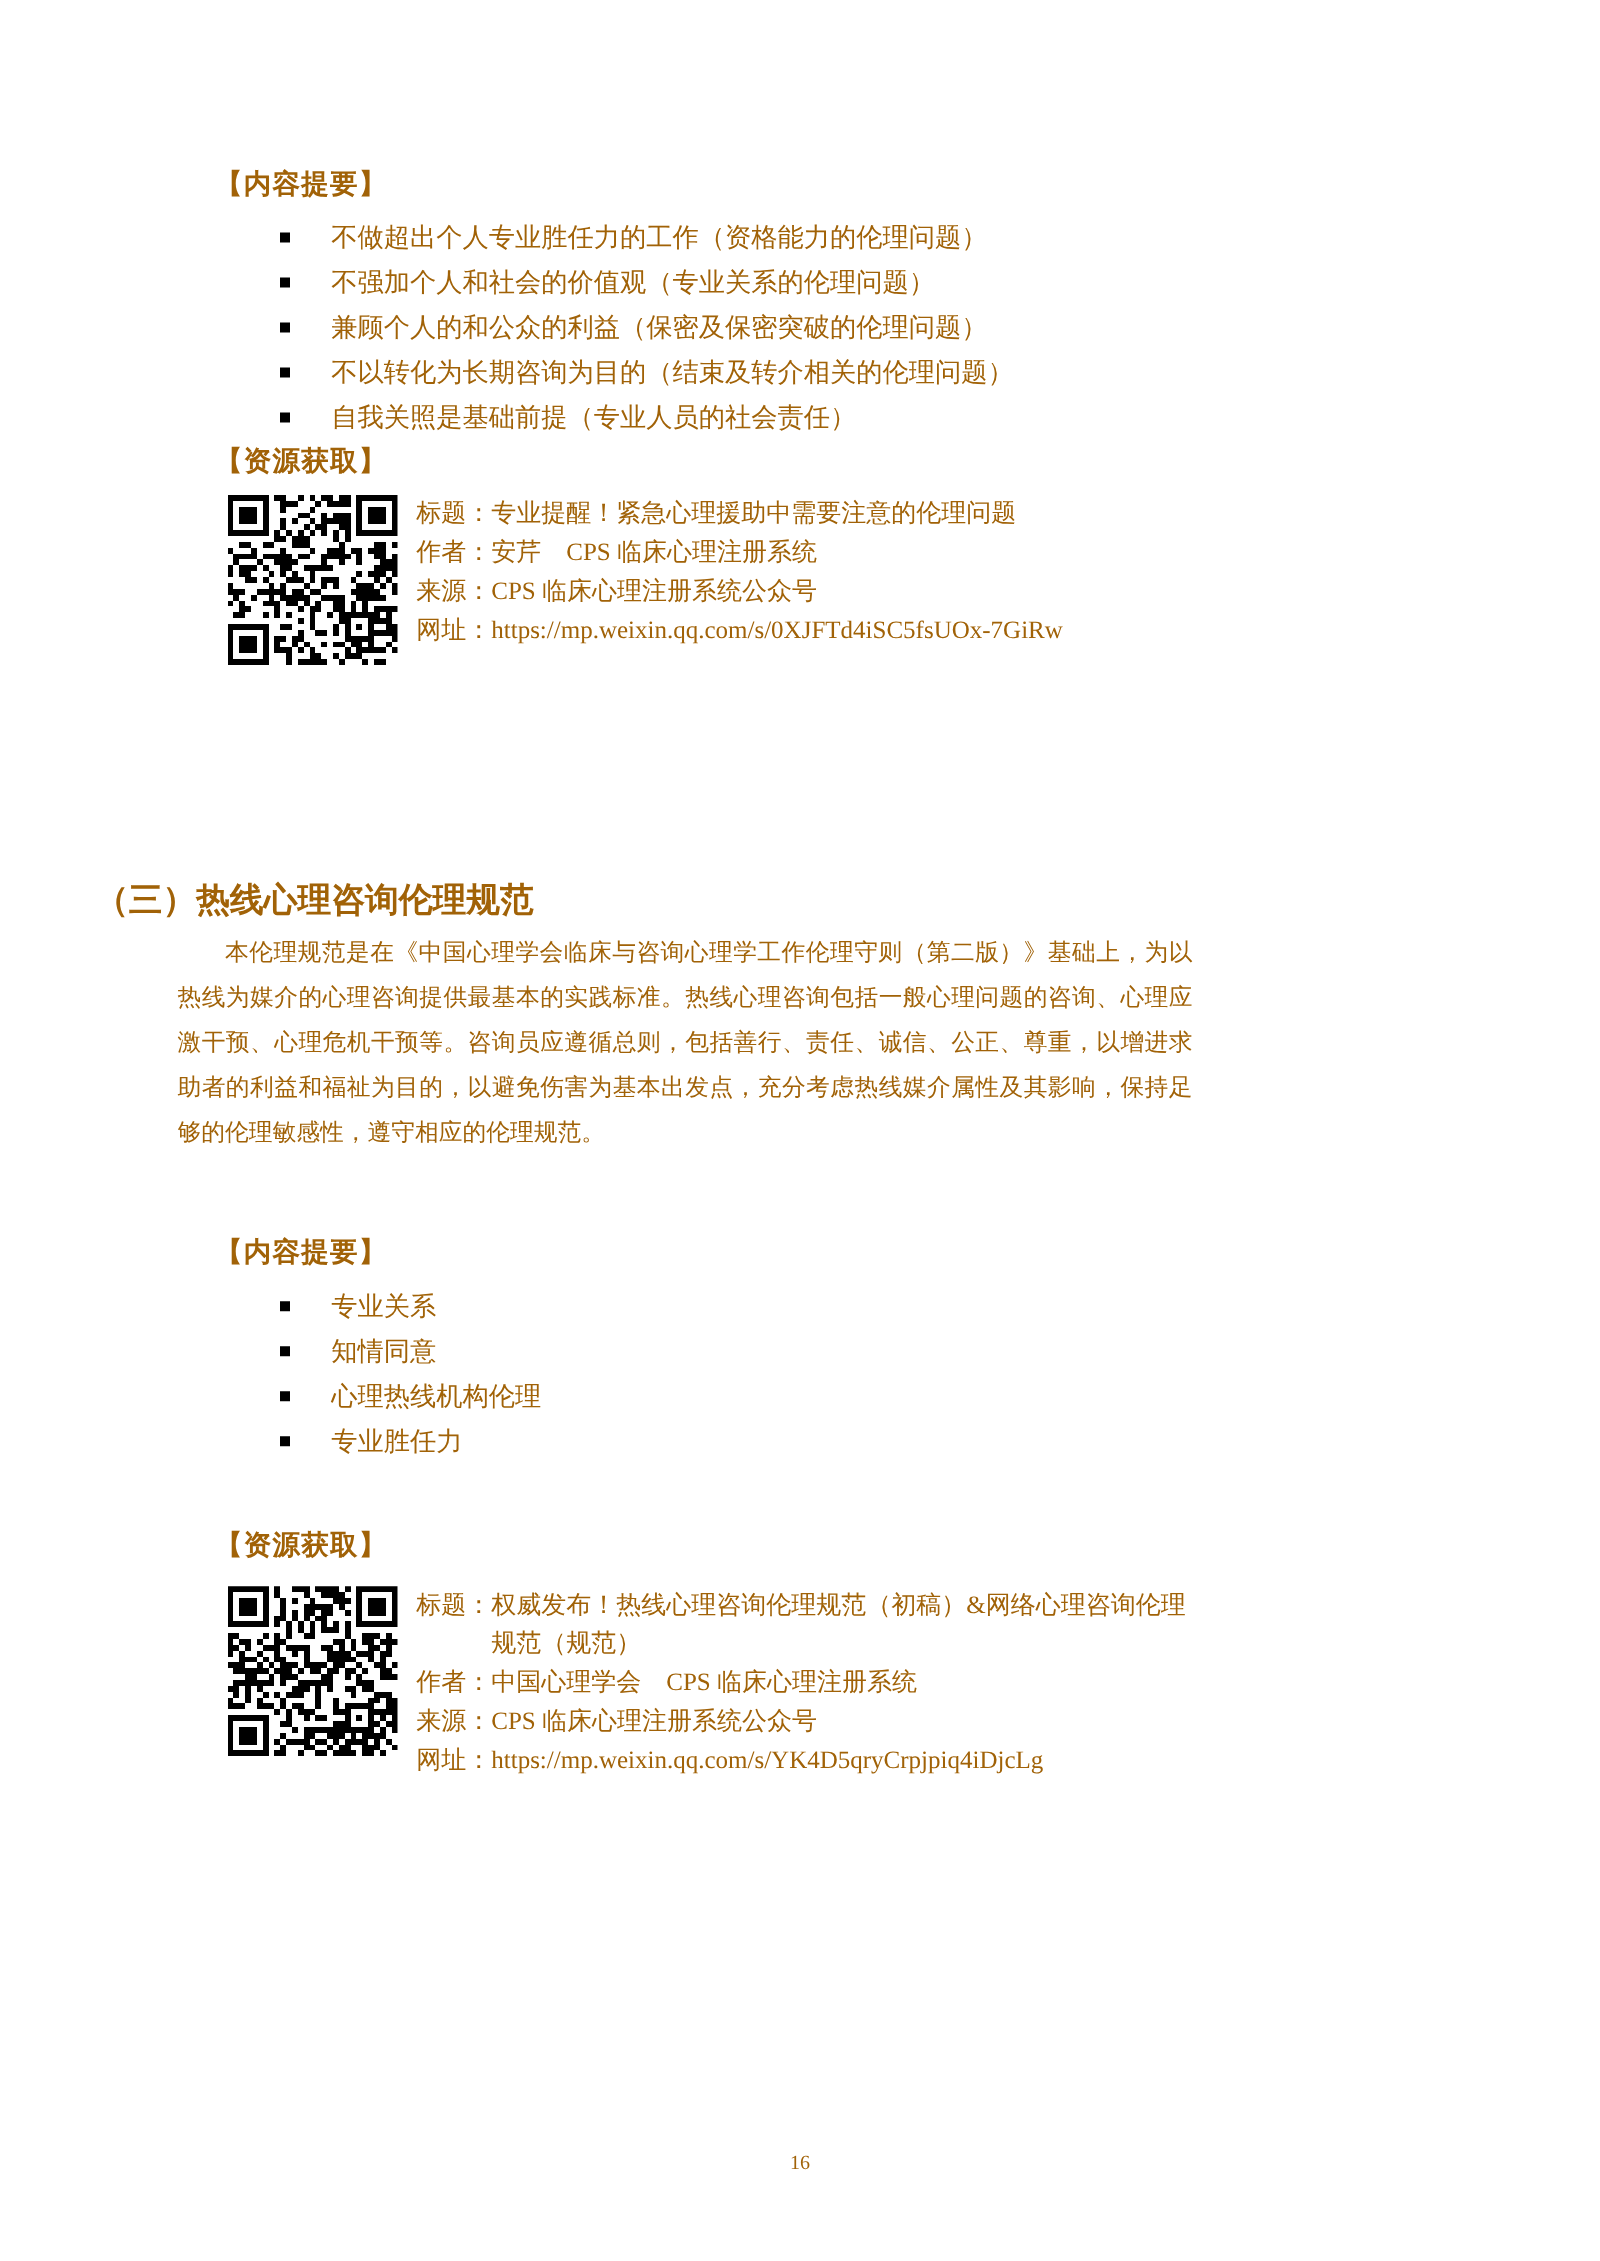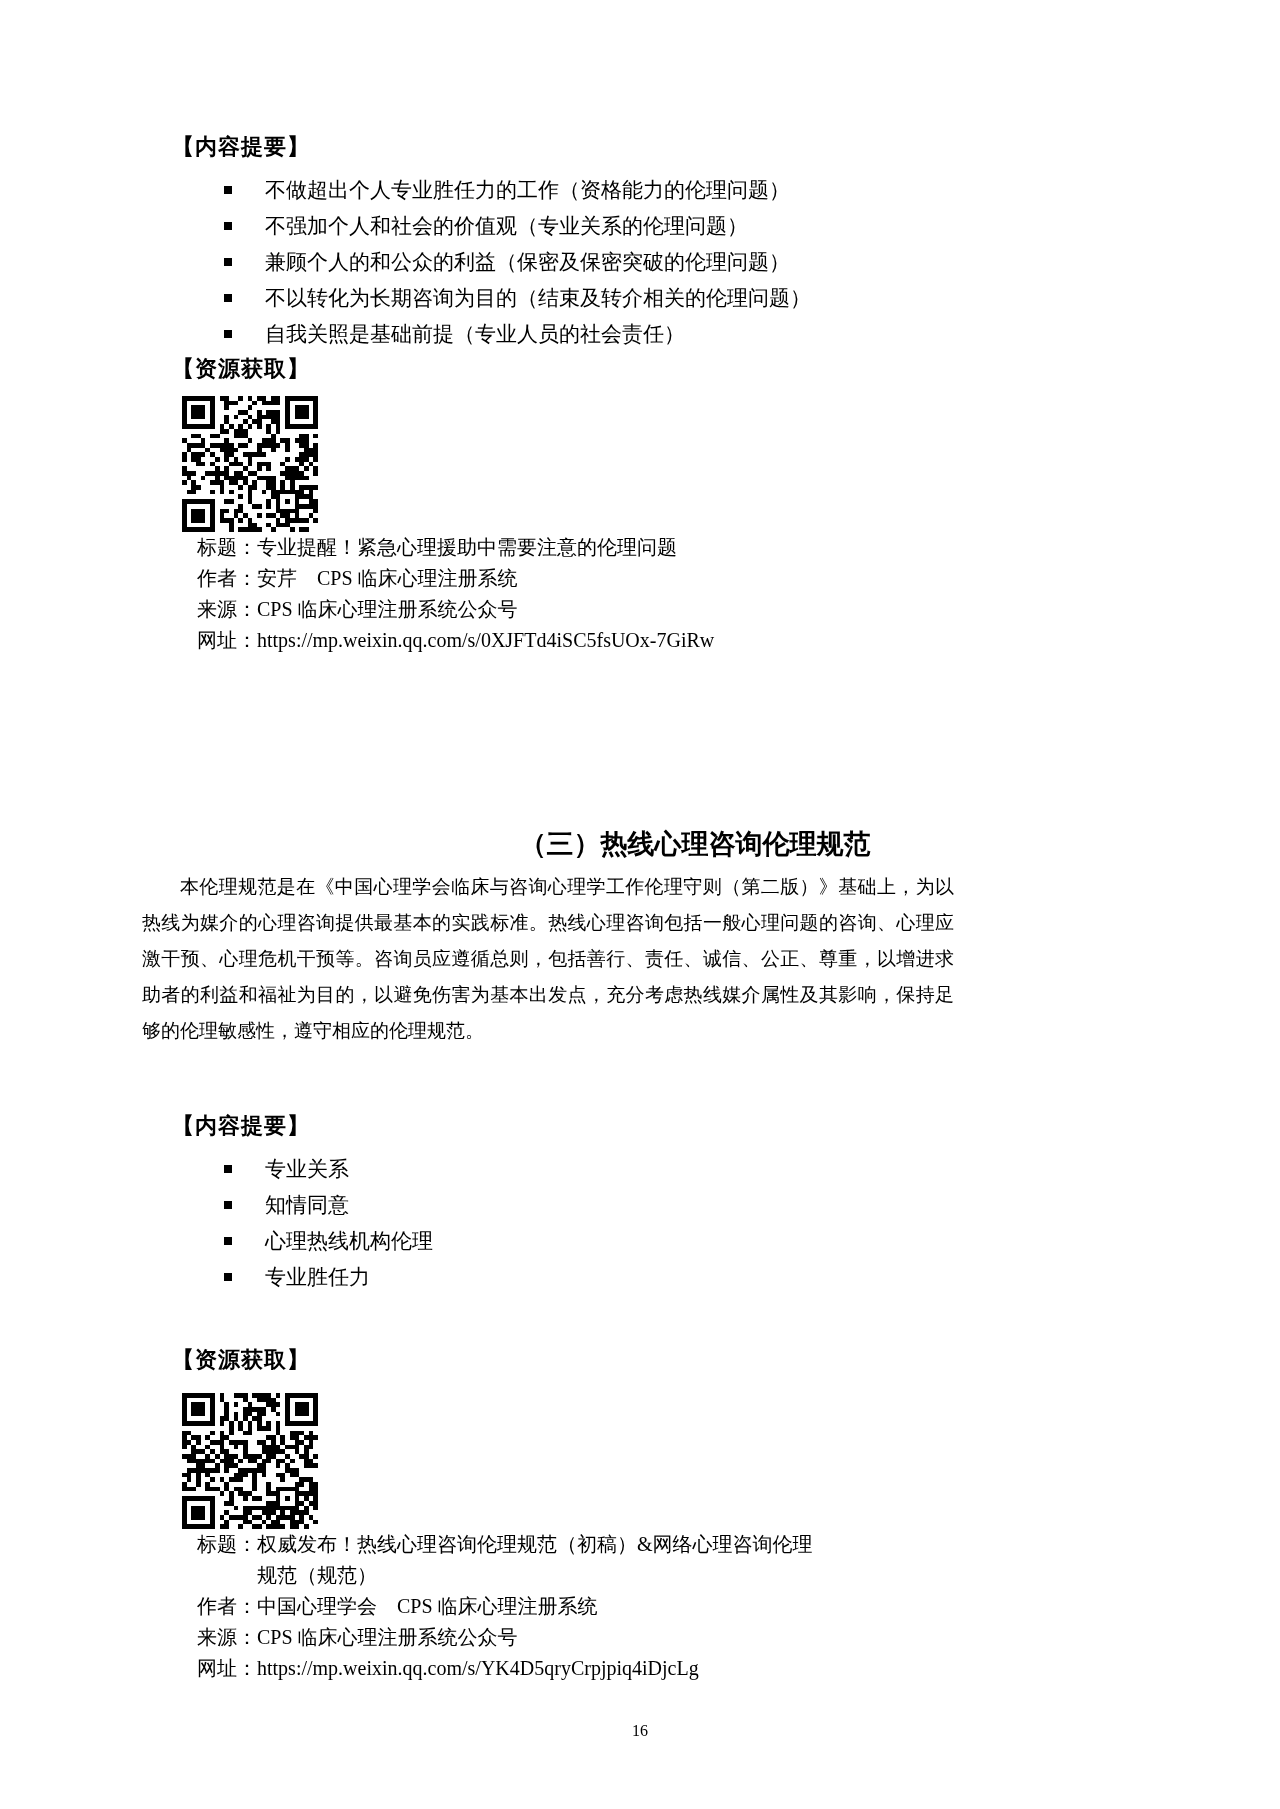--- a/index.html
+++ b/index.html
@@ -1,21 +1,21 @@
 <!DOCTYPE html>
 <html><head>
 <meta charset="utf-8">
 <style>
   html,body{margin:0;padding:0;background:#ffffff;}
   .page{
     position:relative;
     width:1280px;
     height:1809px;
     background:#ffffff;
-    color:#000000;
+    color:#a16207;
     font-family:"Liberation Serif","DejaVu Serif",serif;
     overflow:hidden;
     box-sizing:border-box;
     padding-top:132px;
   }
   .sec-heading{
     margin:0 0 0 172px;
     font-family:"Liberation Sans","DejaVu Sans",sans-serif;
     font-weight:bold;
     font-size:22px;
@@ -28,39 +28,38 @@
     align-items:center;
     height:36px;
     font-size:21px;
     white-space:nowrap;
   }
   .sq{
     width:8px;height:8px;background:#000;
     margin-right:33px;flex:none;
   }
   .mt-res1{margin-top:2px;}
-  .resource{display:flex;margin:12px 0 0 182px;flex-direction:column;}
+  .resource{display:flex;margin:12px 0 0 182px;}
   .qr{width:136px;height:136px;flex:none;background:#fff;}
   .qr svg{display:block;width:100%;height:100%;}
   .meta{
     margin-left:15px;
     width:628px;
     font-size:20px;
     line-height:31px;
   }
   .meta-row{display:flex;}
   .meta-label{white-space:nowrap;flex:none;}
   .meta-value{flex:1;word-break:break-all;}
   .h2{
-    margin:170px 0 0 110px;
+    margin:170px 0 0 76px;
     font-family:"Liberation Sans","DejaVu Sans",sans-serif;
     font-weight:bold;
     font-size:27px;
     line-height:36px;
-    text-align:center;
   }
   .para{
     margin:7px 0 0 142px;
     width:812px;
     font-size:19px;
     line-height:36px;
     text-align:justify;
     text-indent:2em;
   }
   .mt-sum2{margin-top:62px;}

